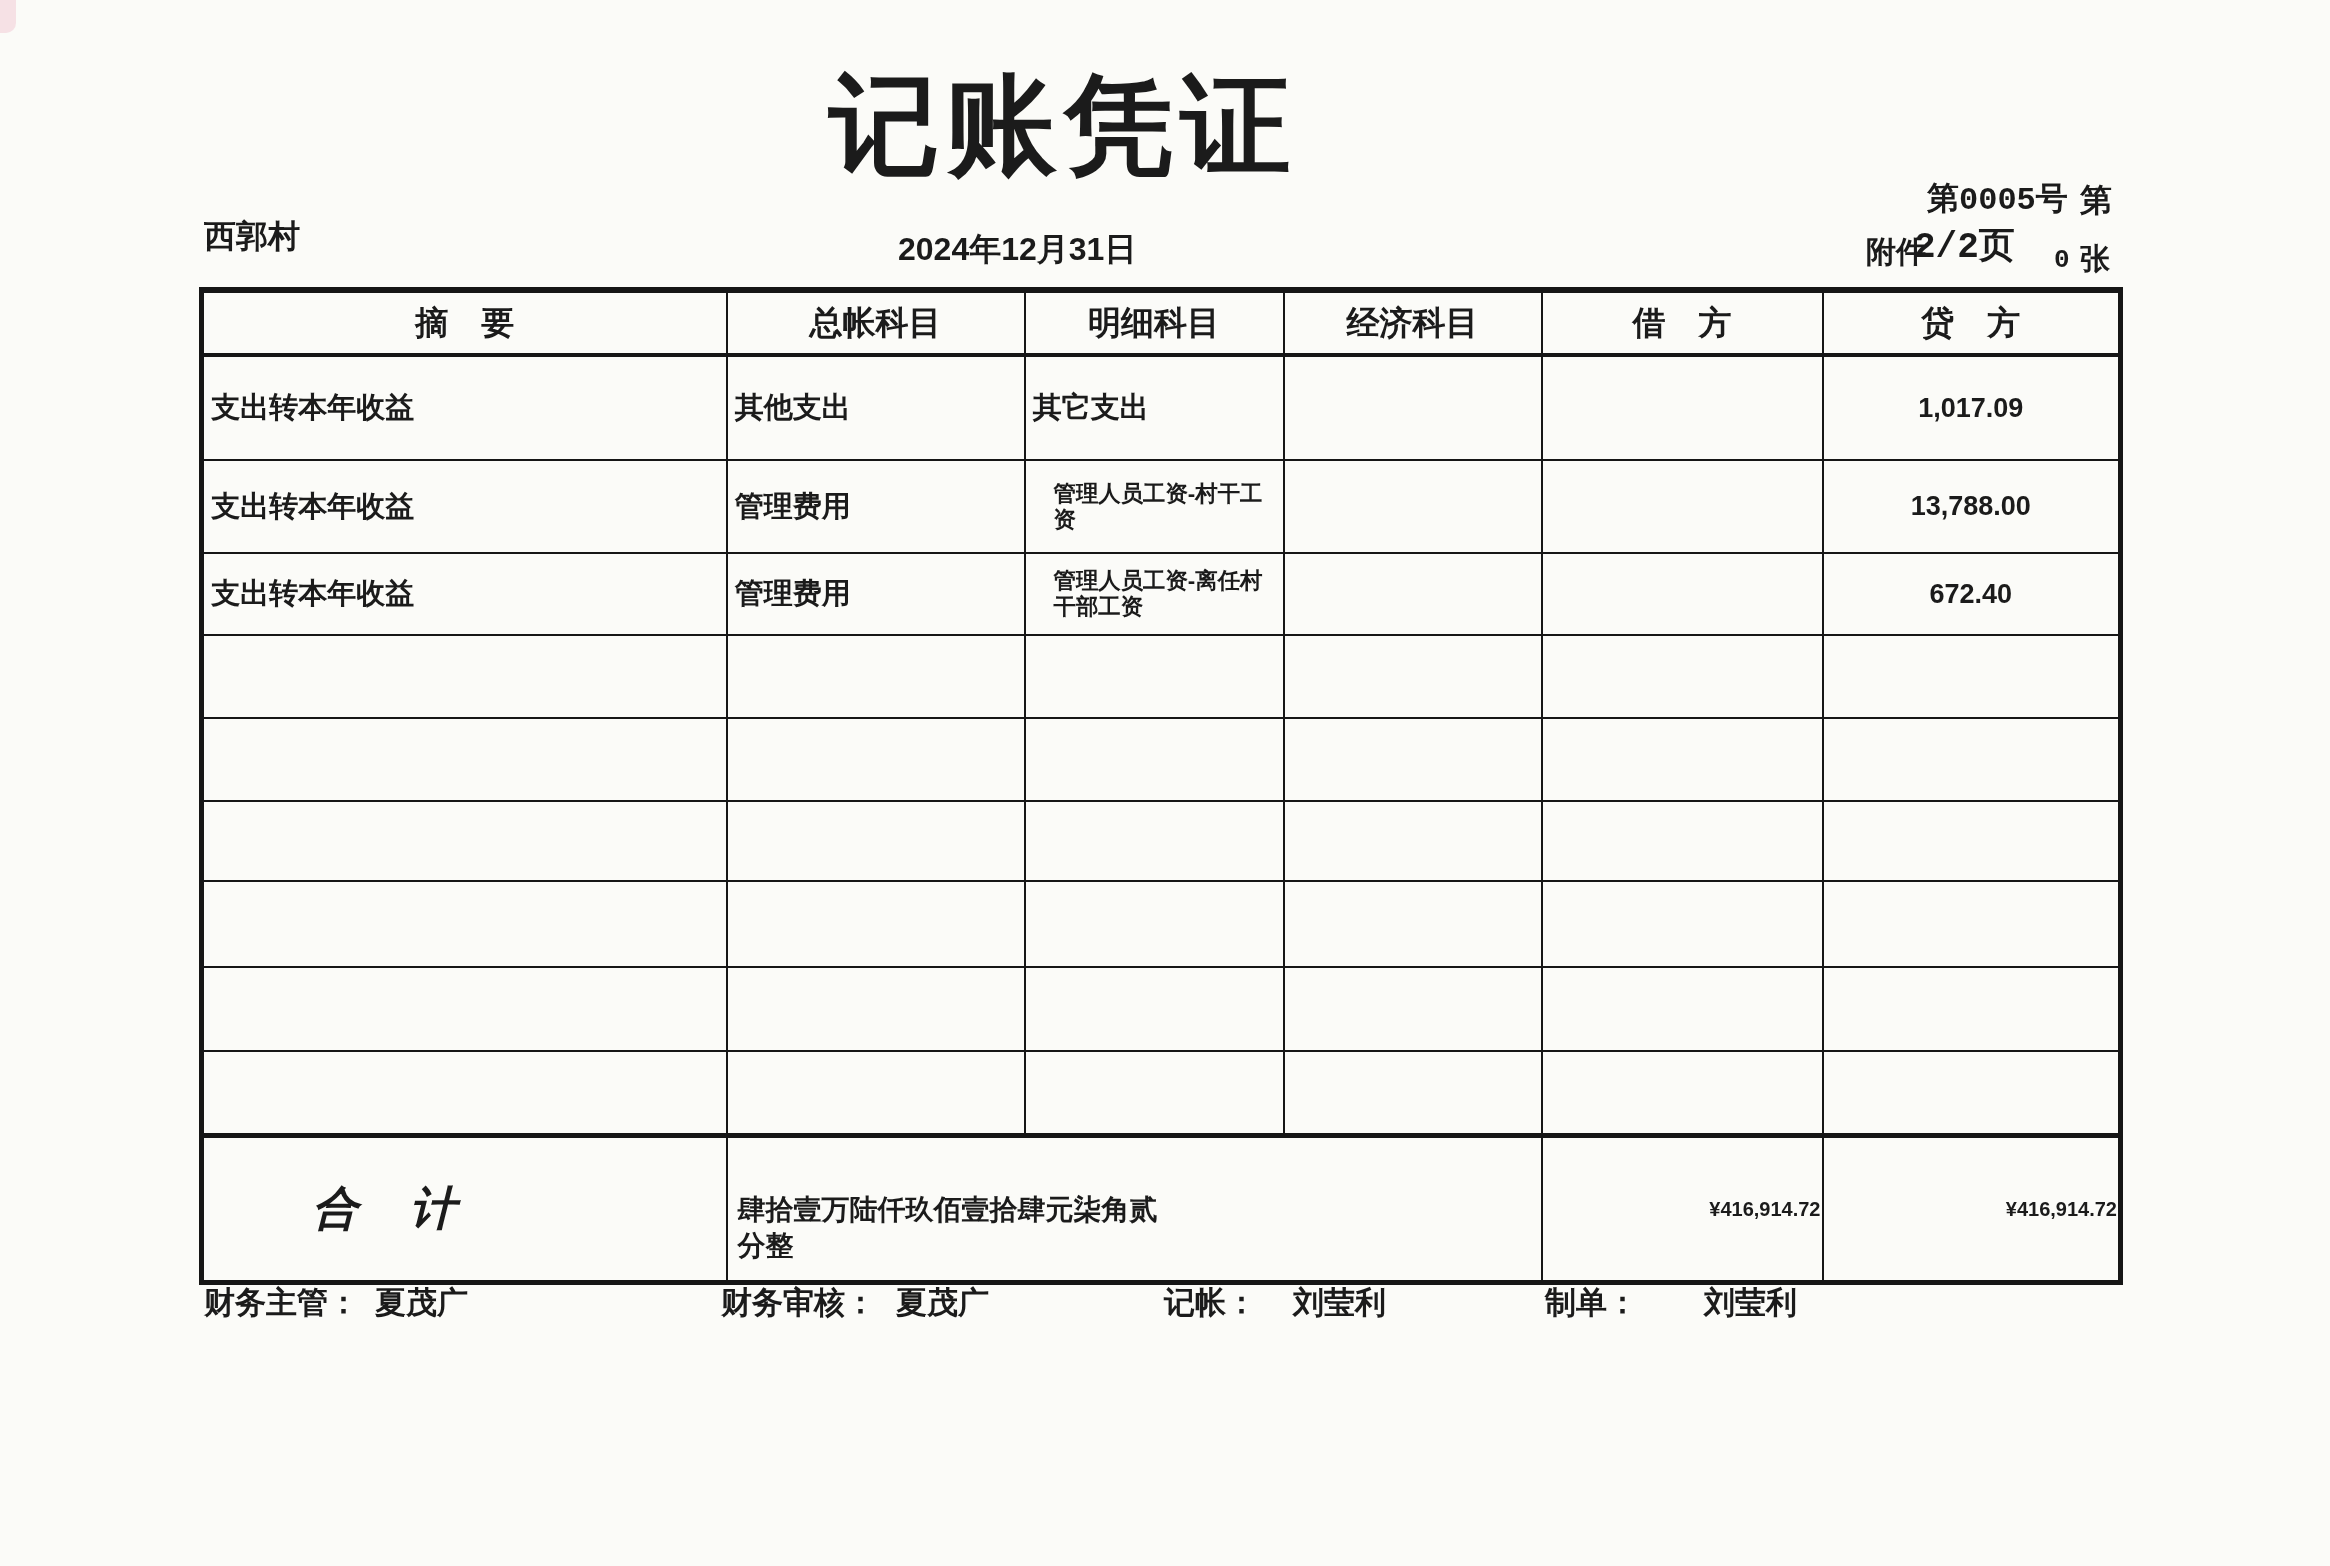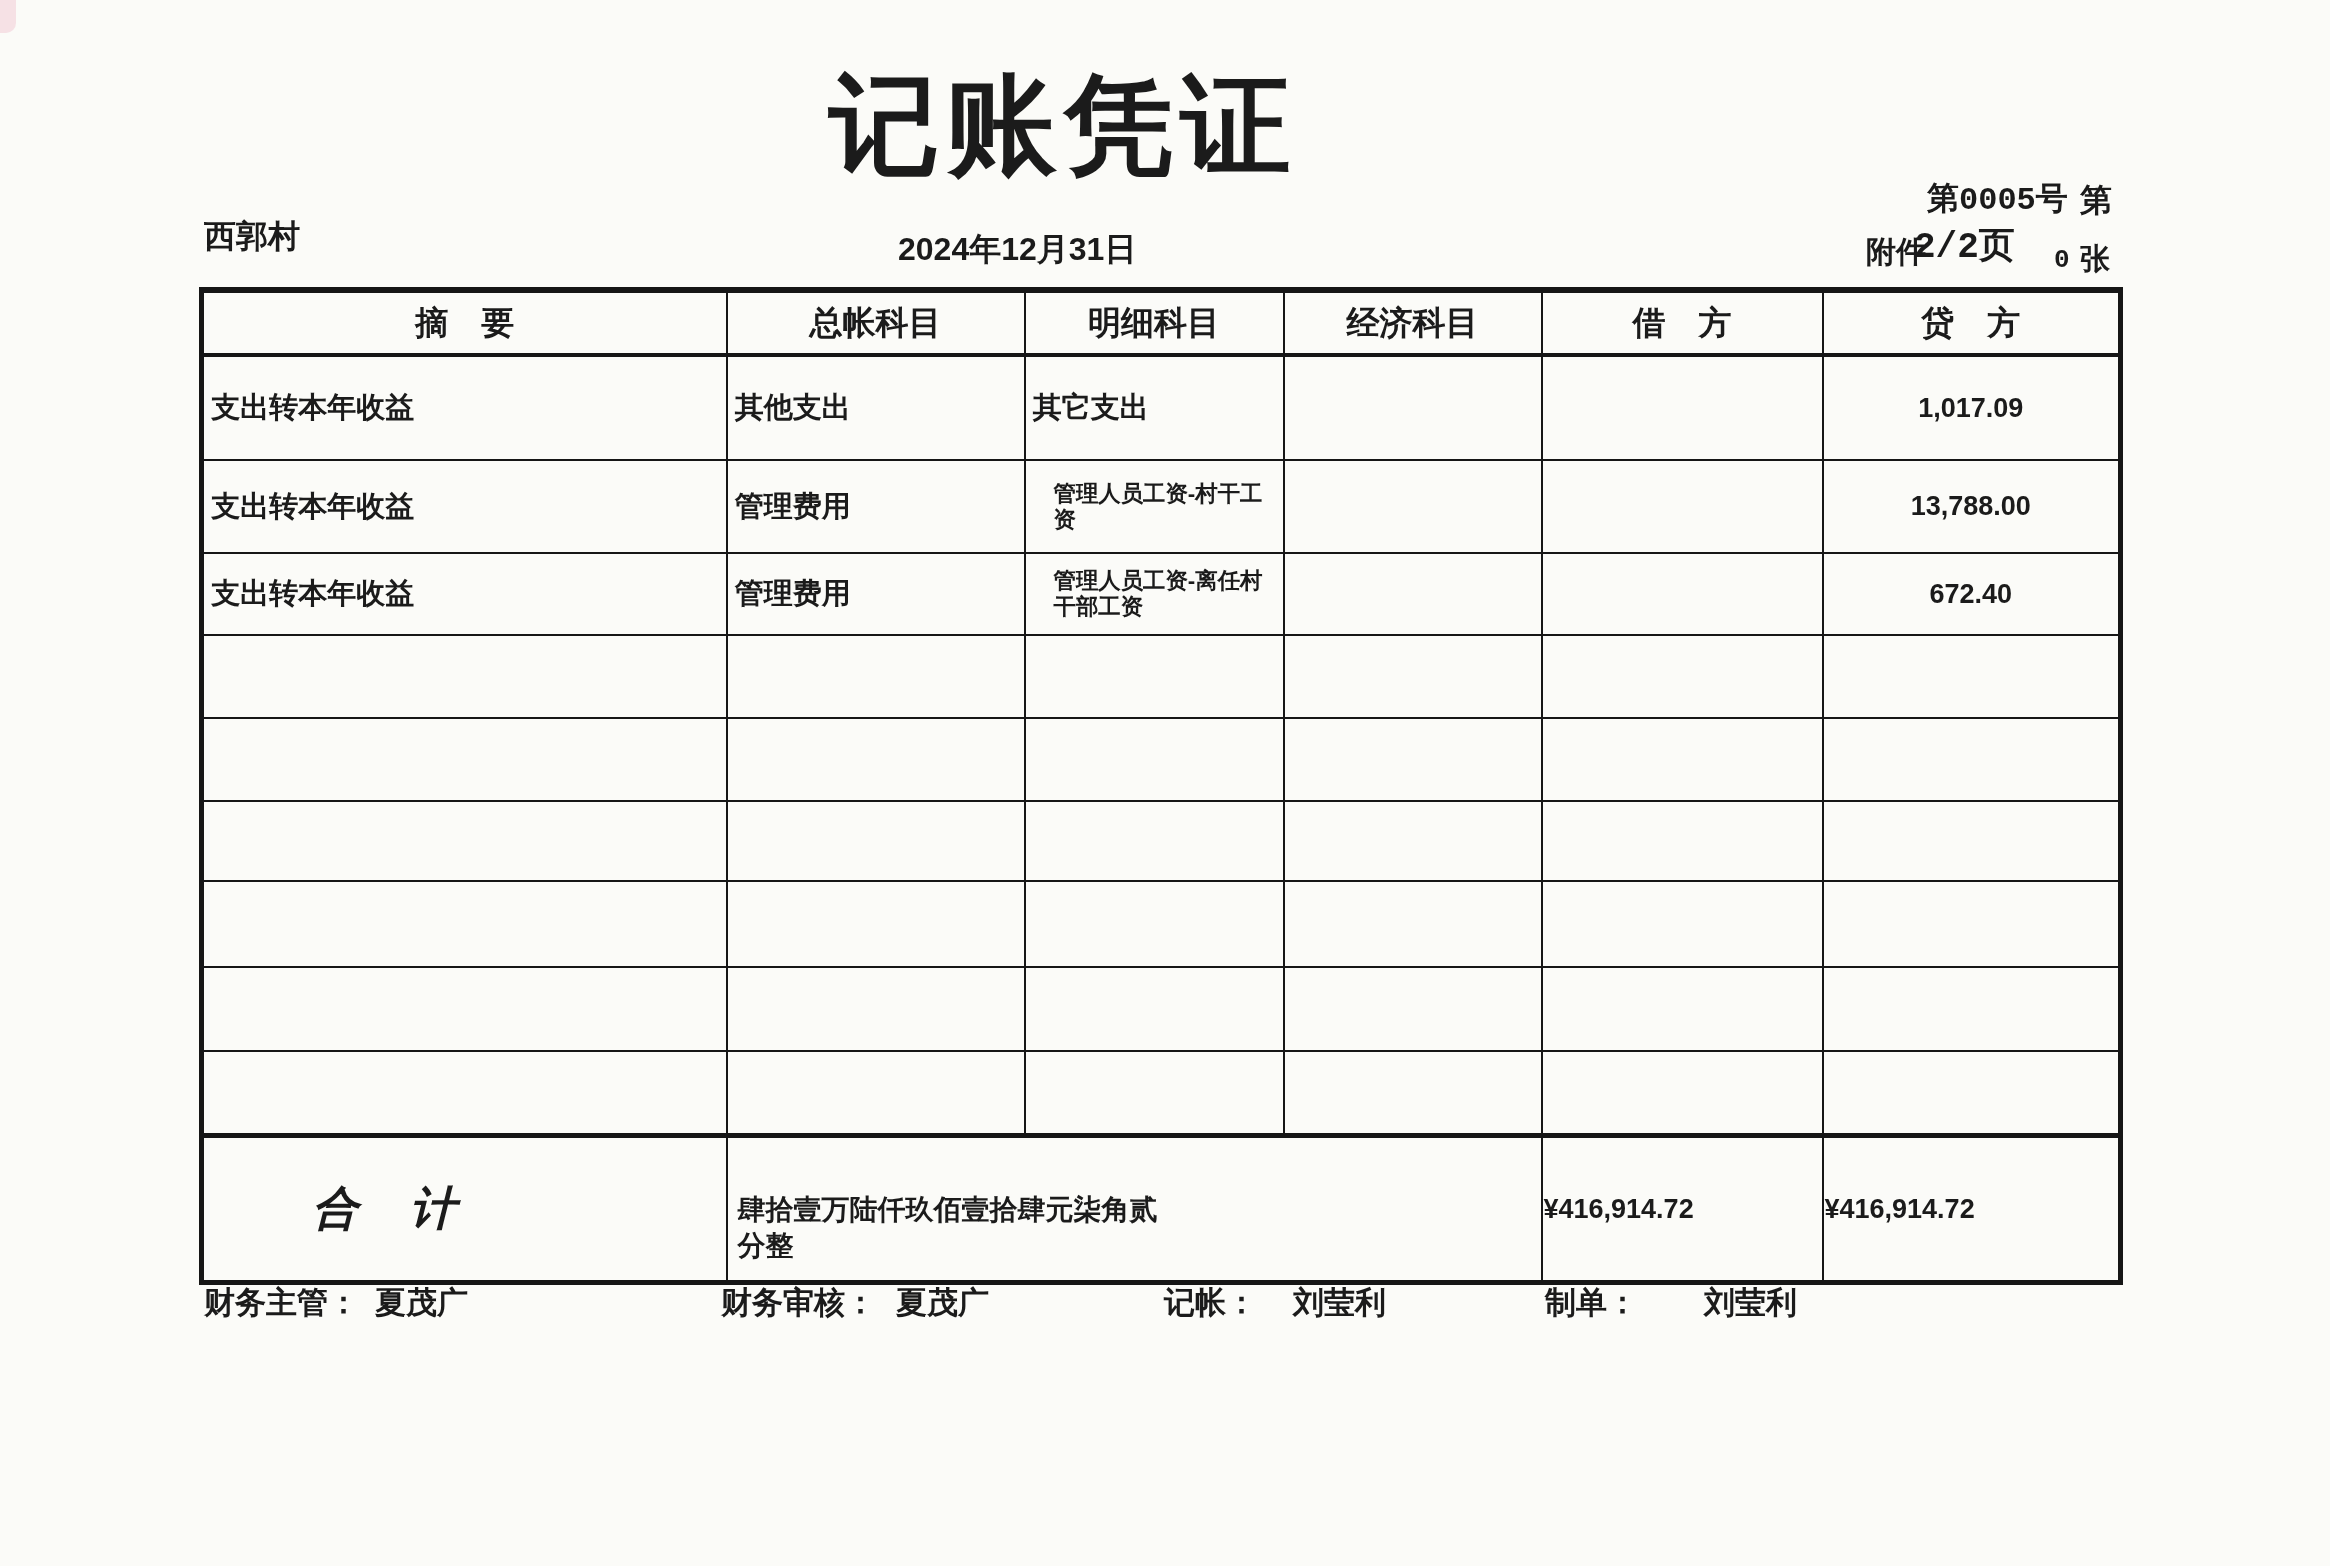--- a/index.html
+++ b/index.html
@@ -86,21 +86,21 @@
   .voucher-table tbody tr:nth-child(9) td { height: 79px; }
 
   .total-row td { height: 140px; border-top-width: 5.8px; }
   .t-label { font-size: 46px; font-weight: 700; text-align: left; padding-left: 108px; letter-spacing: 2.9px; font-style: italic; }
   .t-words { text-align: left; padding-left: 10px; }
   .t-words .inner {
     font-size: 28px; font-weight: 700;
     white-space: pre-line; line-height: 1.3;
     transform: translateY(19px);
   }
-  .t-debit, .t-credit { text-align: left; font-size: 27px; font-weight: 700; }
+  .t-debit, .t-credit { text-align: right; font-size: 20px; font-weight: 700; }
 
   .footer {
     position: absolute; left: 204px; top: 1282px;
     width: 1983px; height: 50px;
     font-size: 31px; font-weight: 700;
   }
   .footer span { position: absolute; top: 0; white-space: nowrap; }
   .f-sup-label  { left: 0; }
   .f-sup-name   { left: 171px; }
   .f-aud-label  { left: 517px; }

